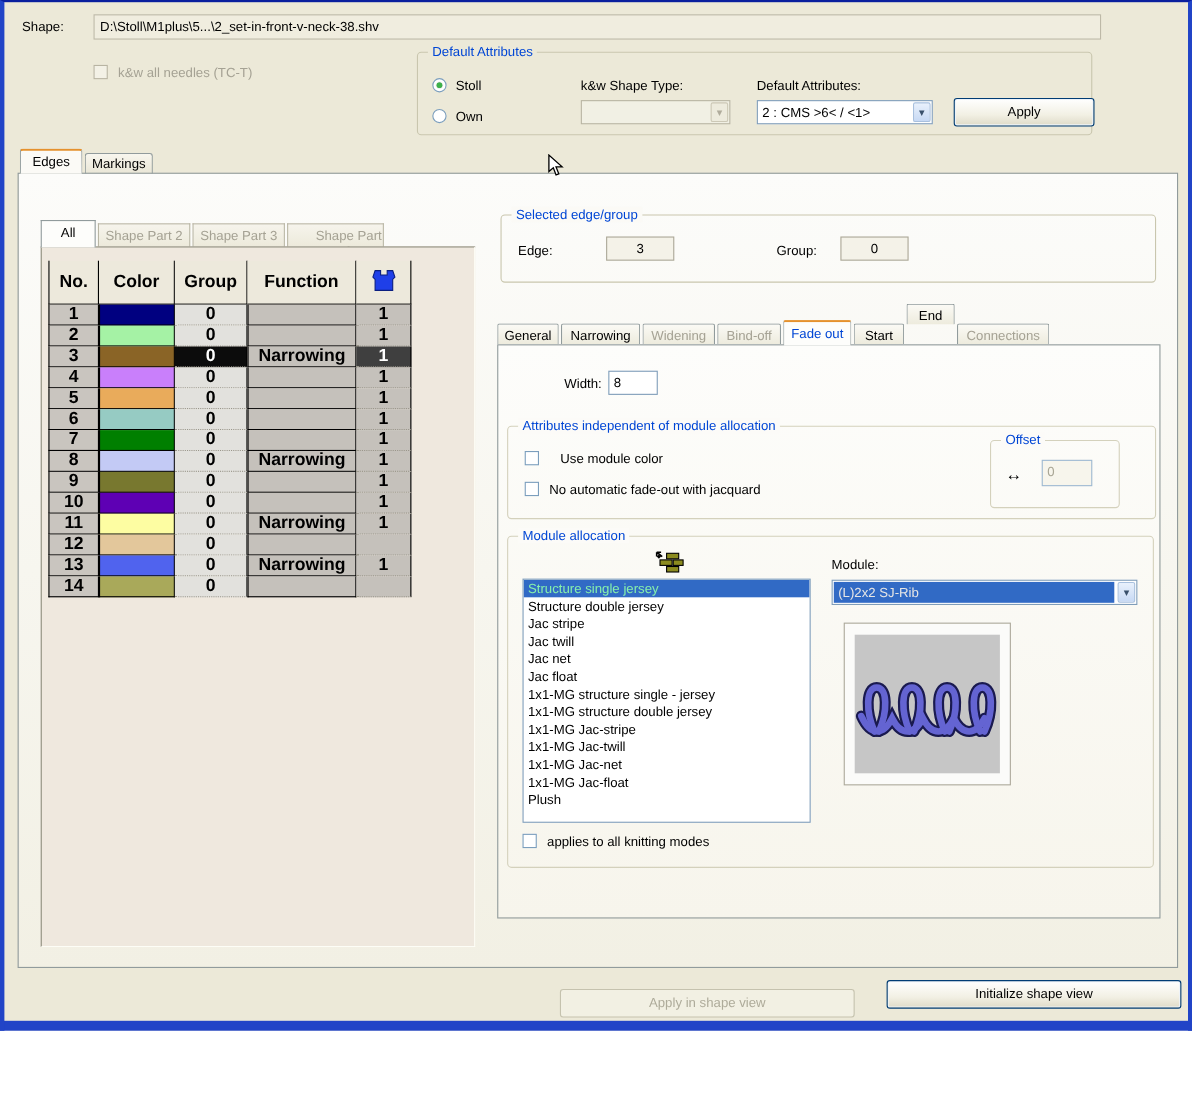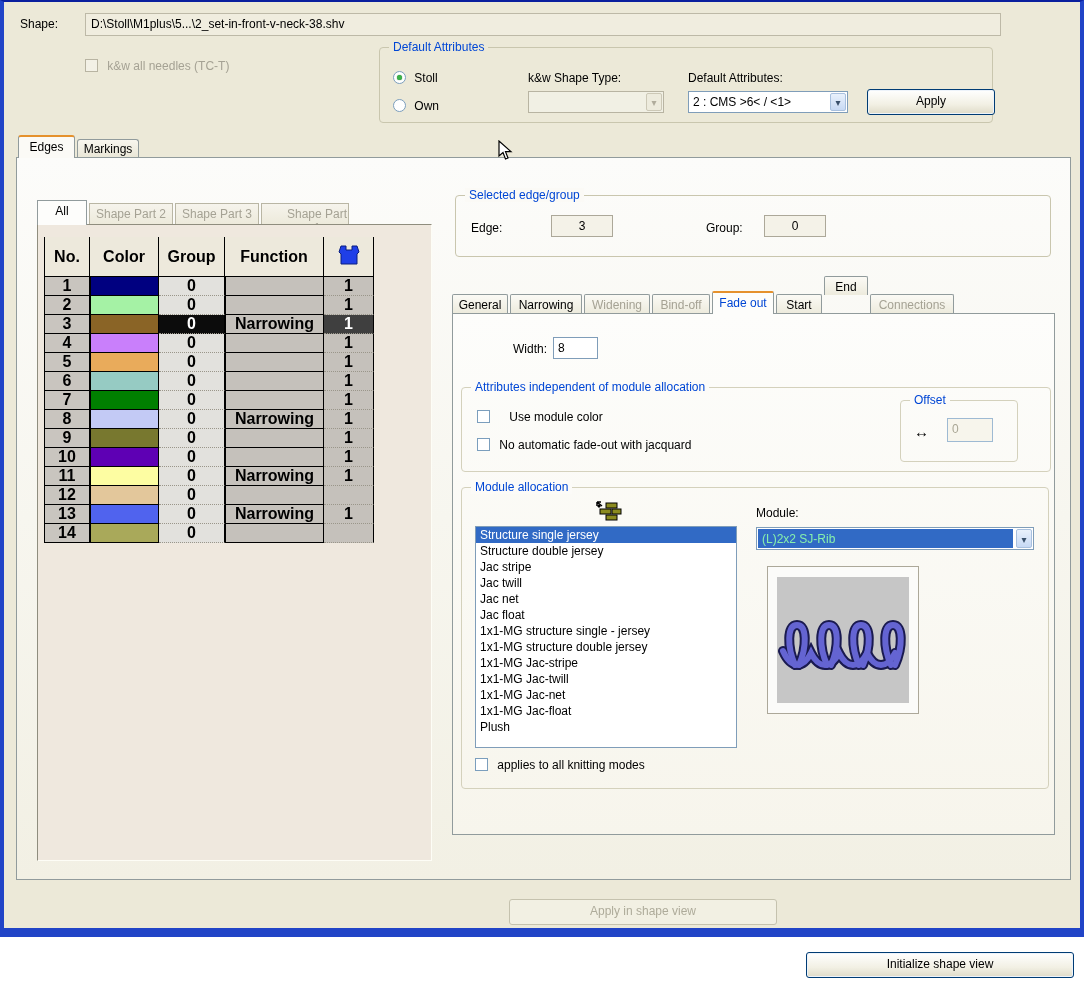--- a/index.html
+++ b/index.html
@@ -28,21 +28,21 @@
   .ctl-label { font-size:12px; }
   .disabled-text { color:#A5A294; }
 
   .combo { position:absolute; border:1px solid #7F9DB9; background:#fff; height:22px; font-size:12px; }
   .combo .combo-text { position:absolute; left:0; top:0; right:18px; bottom:0; padding:3px 4px; white-space:nowrap; overflow:hidden; }
   .combo .combo-btn { position:absolute; right:1px; top:1px; bottom:1px; width:16px;
        background:linear-gradient(180deg,#E9F1FC,#C7D9F4); border:1px solid #A8C0DE; border-radius:2px;
        color:#39506B; font-size:10px; text-align:center; line-height:18px; }
   .combo.disabled { border-color:#B8B4A2; background:#F1F0E4; }
   .combo.disabled .combo-btn { background:#EDEBDD; border-color:#CCC8B6; color:#B0AC9C; }
-  .combo.focused .combo-text { background:#316AC5; color:#86efac; margin:1px; right:19px; }
+  .combo.focused .combo-text { background:#316AC5; color:#e5e5e5; margin:1px; right:19px; }
 
   .textinput { position:absolute; border:1px solid #7F9DB9; background:#fff; padding:3px 4px; font-size:12px; }
   .sunken-display { position:absolute; border:1px solid #ACA899; background:#F4F2E8; text-align:center; padding-top:3px; font-size:12px; }
 
   .xp-btn { position:absolute; border:1px solid #003C74; border-radius:3px; text-align:center;
             background:linear-gradient(180deg,#FFFFFF,#F2F0E4 60%,#DFDBC8); font-size:12px;
             font-family:"Liberation Sans",sans-serif; padding-top:4px; box-shadow:inset 0 0 0 1px #EDF3FA; }
   .xp-btn.disabled { border-color:#C5C2AE; background:#F2F0E3; color:#AEAB9A; box-shadow:none; }
 
   
@@ -82,21 +82,21 @@
   
   .dtab { position:absolute; border:1px solid #919B9C; border-bottom:none; border-radius:2px 2px 0 0;
           font-size:12px; text-align:center; background:linear-gradient(180deg,#FBFAF5,#EDEBDD); height:19px; padding-top:3px; }
   .dtab.active { background:#FDFDFB; color:#0046D5; border-top:2px solid #E5912D; height:23px; z-index:6; }
   .dtab.dis { color:#A5A294; }
 
   .fadepanel { position:absolute; border:1px solid #919B9C; background:linear-gradient(180deg,#FDFDFB,#F7F5EC); }
 
   .listbox { position:absolute; border:1px solid #7F9DB9; background:#fff; overflow:hidden; }
   .listbox .li { height:16px; line-height:16px; padding-left:4px; white-space:nowrap; font-size:12px; }
-  .listbox .li.sel { background:#316AC5; color:#ffffff; }
+  .listbox .li.sel { background:#316AC5; color:#86efac; }
 
   .previewbox { position:absolute; background:#FBFBF9; border:1px solid #ACA899; }
   .previewinner { position:absolute; background:#C6C6C6; }
 
   .cursor { position:absolute; z-index:50; }
   .arrow-glyph { font-weight:bold; font-size:15px; }
 </style>
 </head>
 <body>
 
@@ -367,21 +367,21 @@
           <div class="abs" style="left:13px; top:270px;">
             <span class="checkbox" style="vertical-align:-2px;"></span>
             <span class="ctl-label" style="margin-left:6px;">applies to all knitting modes</span>
           </div>
         </div>
 
       </div>
     </div>
 
     <div class="xp-btn disabled" style="left:505px; top:897px; width:268px; height:26px;">Apply in shape view</div>
-    <div class="xp-btn" style="left:802px; top:950px; width:268px; height:26px;">Initialize shape view</div>
+    <div class="xp-btn" style="left:802px; top:889px; width:268px; height:26px;">Initialize shape view</div>
   </div>
 
   <div class="cursor" style="left:498px; top:140px;">
     <svg width="15" height="21" viewBox="0 0 15 21">
       <polygon points="1,1 1,16 5,12.5 7.5,19 10,18 7.5,11.7 13,11.7" fill="#fff" stroke="#000" stroke-width="1.2"></polygon>
     </svg>
   </div>
 </div>
 
 </body></html>

